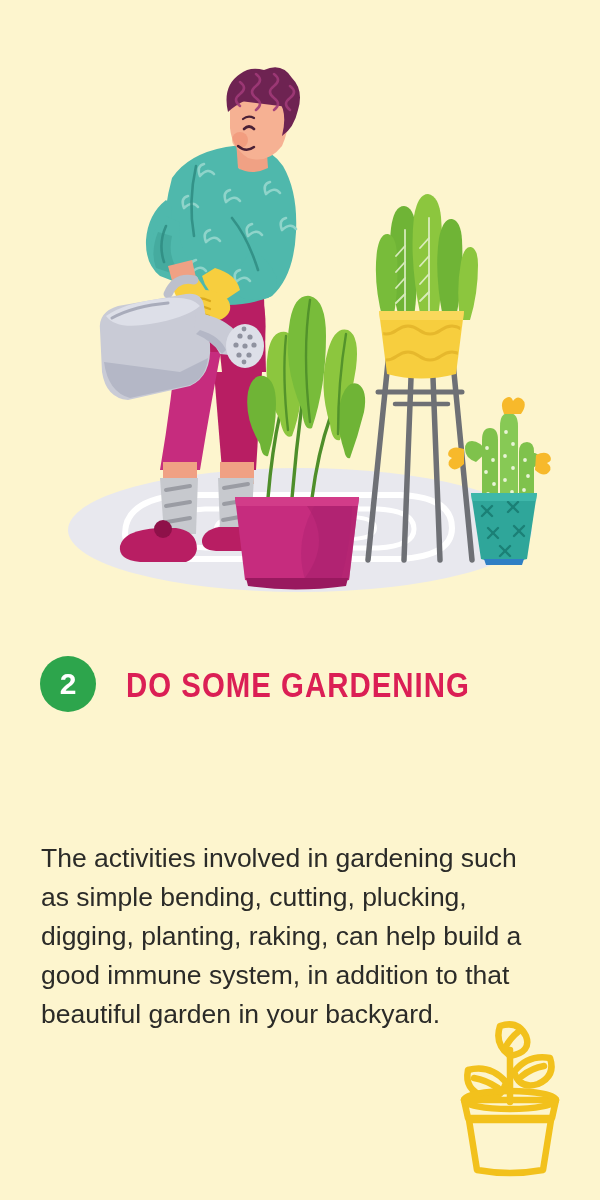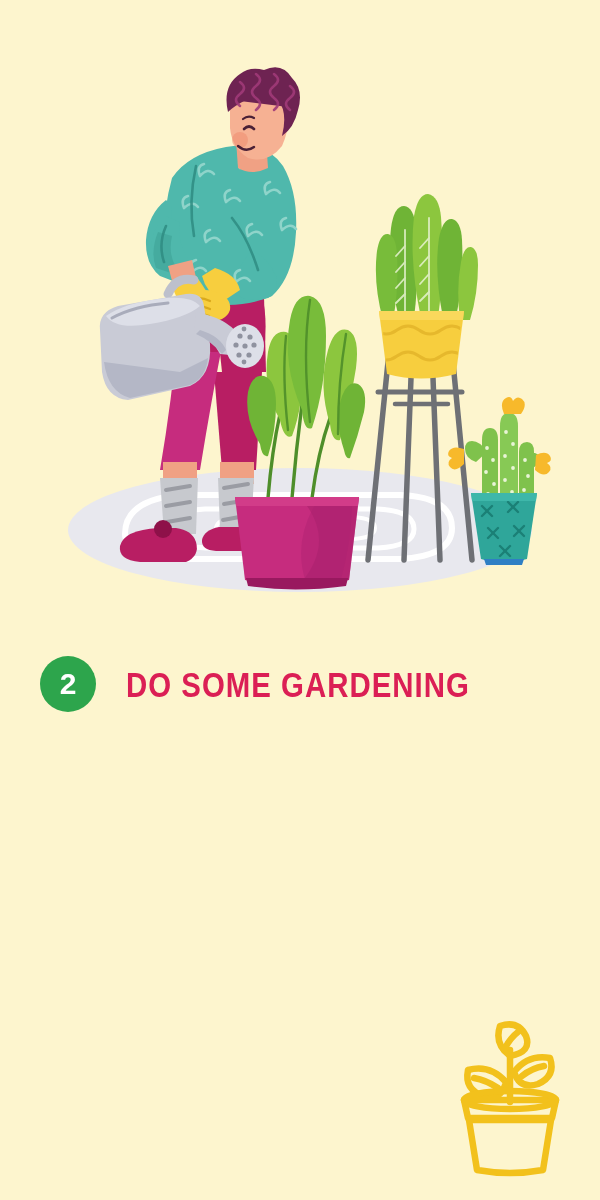--- a/index.html
+++ b/index.html
@@ -366,20 +366,21 @@
     </svg>
   </div>
 
   <div class="heading-row">
     <div class="step-badge">
       <span class="step-badge-number">2</span>
     </div>
     <div class="section-title">DO SOME GARDENING</div>
   </div>
 
+  <p class="body-copy">The activities involved in gardening such as simple bending, cutting, plucking, digging, planting, raking, can help build a good immune system, in addition to that beautiful garden in your backyard.</p>
 
   <div class="plant-icon">
     <svg viewBox="0 0 136 172" xmlns="http://www.w3.org/2000/svg">
       <g fill="none" stroke="#F2C11C" stroke-width="6.5" stroke-linecap="round" stroke-linejoin="round">
 
         <path d="M68 92 L68 40"></path>
 
         <path d="M68 46 Q52 34 58 16 Q76 10 84 26 Q90 42 68 46 Z"></path>
         <path d="M62 40 Q68 28 76 22"></path>
 

